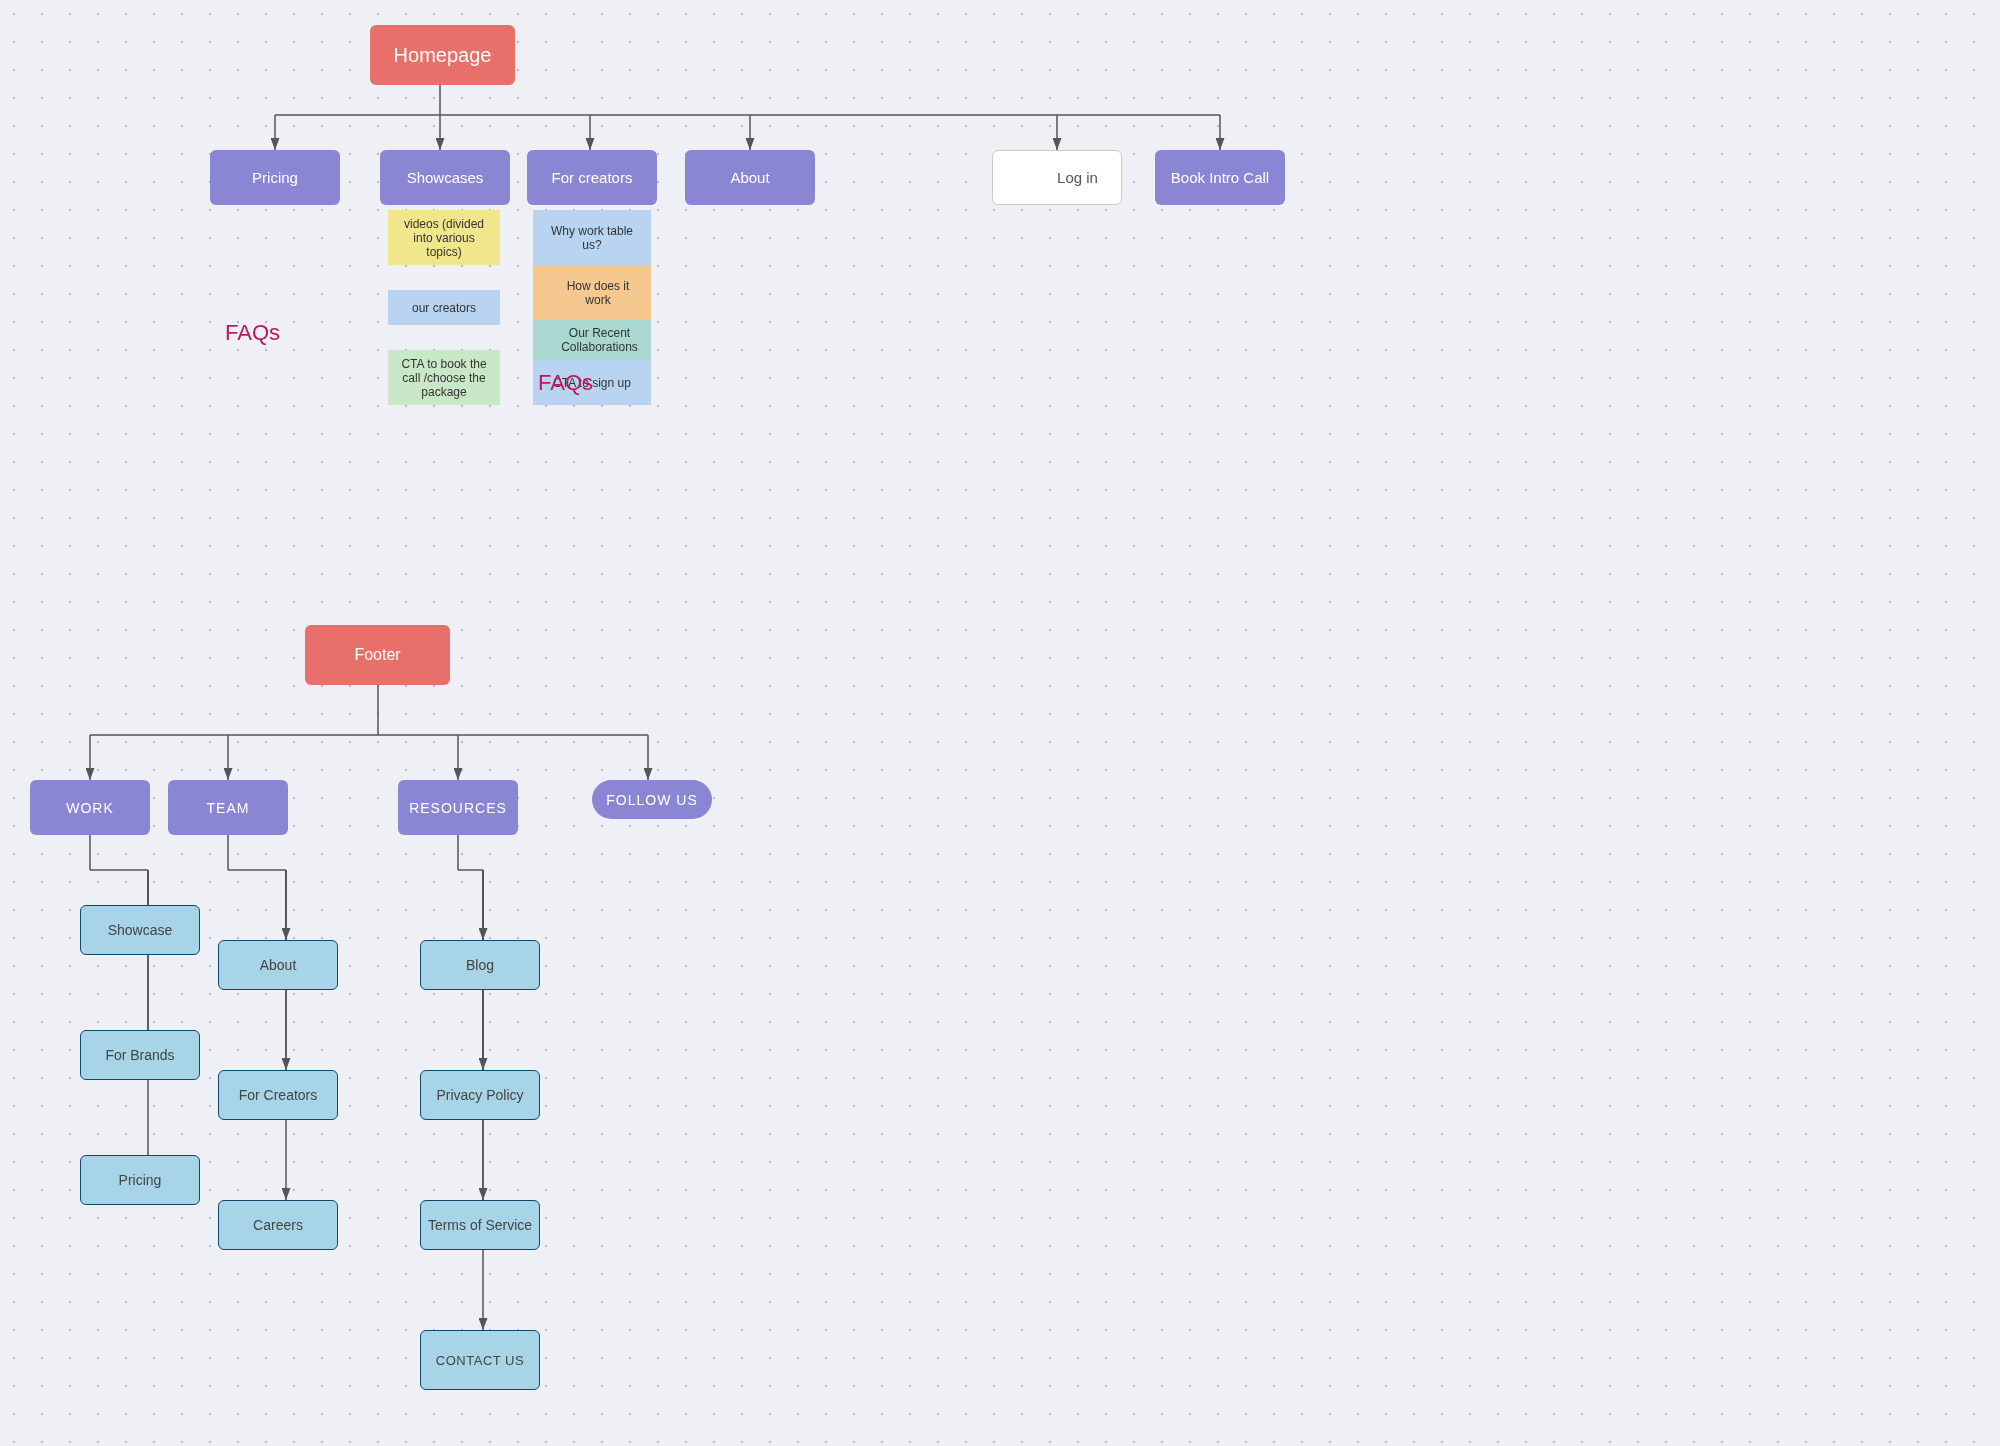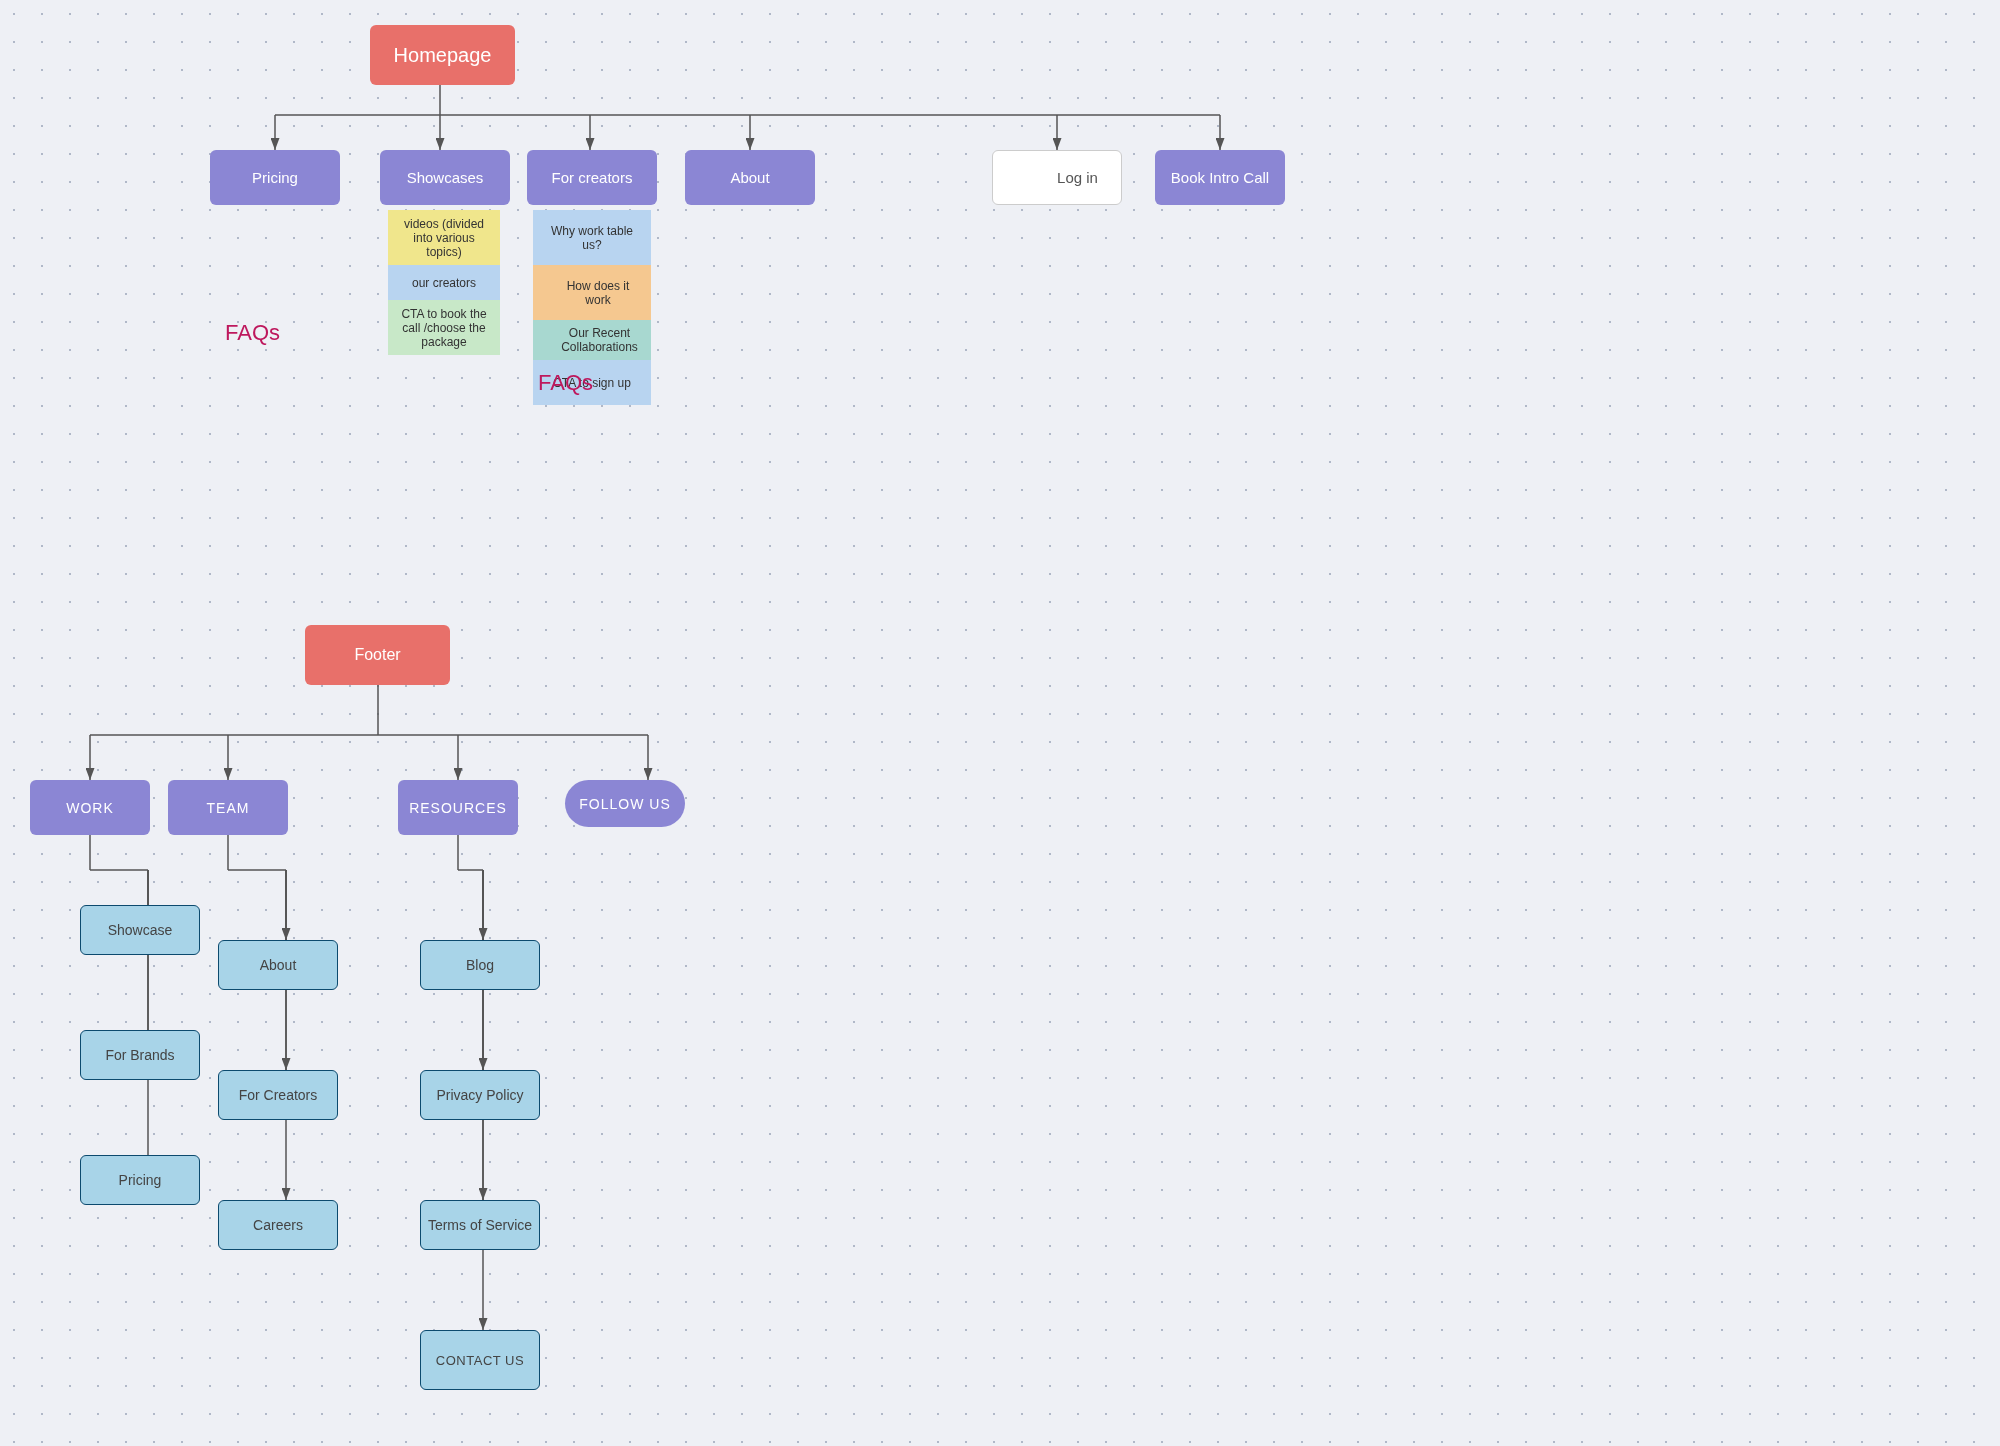--- a/index.html
+++ b/index.html
@@ -185,21 +185,21 @@
 
   <div class="node node-red" style="left:370px; top:25px; width:145px; height:60px; font-size:20px;">Homepage</div>
 
   <div class="node node-purple" style="left:210px; top:150px; width:130px; height:55px; font-size:15px;">Pricing</div>
 
 
   <div class="faqs-text" style="left:225px; top:320px; font-size:22px;">FAQs</div>
 
   <div class="node node-purple" style="left:380px; top:150px; width:130px; height:55px; font-size:15px;">Showcases</div>
 
-  <div class="sub-stack" style="left:388px; top:210px; width:112px;">
+  <div class="sub-stack" style="left:388px; top:210px; width:112px;gap:25px;">
     <div class="sub-item sub-yellow" style="font-size:12px; min-height:55px;">videos (divided into various topics)</div>
     <div class="sub-item sub-blue-light" style="font-size:12px; min-height:35px;">our creators</div>
     <div class="sub-item sub-green" style="font-size:12px; min-height:55px;">CTA to book the call /choose the package</div>
   </div>
 
   <div class="node node-purple" style="left:527px; top:150px; width:130px; height:55px; font-size:15px;">For creators</div>
 
   <div class="sub-stack" style="left:533px; top:210px; width:118px;">
     <div class="sub-item sub-blue-light" style="font-size:12px; min-height:55px;">Why work table us?</div>
     <div class="sub-item sub-orange" style="font-size:12px; min-height:55px;padding-left:20px;">How does it work</div>
@@ -216,21 +216,21 @@
   <div class="node node-purple" style="left:1155px; top:150px; width:130px; height:55px; font-size:15px;">Book Intro Call</div>
 
   <div class="node node-red" style="left:305px; top:625px; width:145px; height:60px; font-size:16px;">Footer</div>
 
   <div class="node node-purple" style="left:30px; top:780px; width:120px; height:55px; font-size:14px; letter-spacing:1px;">WORK</div>
 
   <div class="node node-purple" style="left:168px; top:780px; width:120px; height:55px; font-size:14px; letter-spacing:1px;">TEAM</div>
 
   <div class="node node-purple" style="left:398px; top:780px; width:120px; height:55px; font-size:14px; letter-spacing:1px;">RESOURCES</div>
 
-  <div class="node node-purple" style="left:565px; top:780px; width:120px; height:47px; font-size:14px; letter-spacing:1px;border-radius:27px;">FOLLOW US</div>
+  <div class="node node-purple" style="left:592px; top:780px; width:120px; height:39px; font-size:14px; letter-spacing:1px;border-radius:27px;">FOLLOW US</div>
 
   <div class="node node-light-blue" style="left:80px; top:905px; width:120px; height:50px; font-size:14px;">Showcase</div>
 
   <div class="node node-light-blue" style="left:80px; top:1030px; width:120px; height:50px; font-size:14px;">For Brands</div>
 
   <div class="node node-light-blue" style="left:80px; top:1155px; width:120px; height:50px; font-size:14px;">Pricing</div>
 
   <div class="node node-light-blue" style="left:218px; top:940px; width:120px; height:50px; font-size:14px;">About</div>
 
   <div class="node node-light-blue" style="left:218px; top:1070px; width:120px; height:50px; font-size:14px;">For Creators</div>

